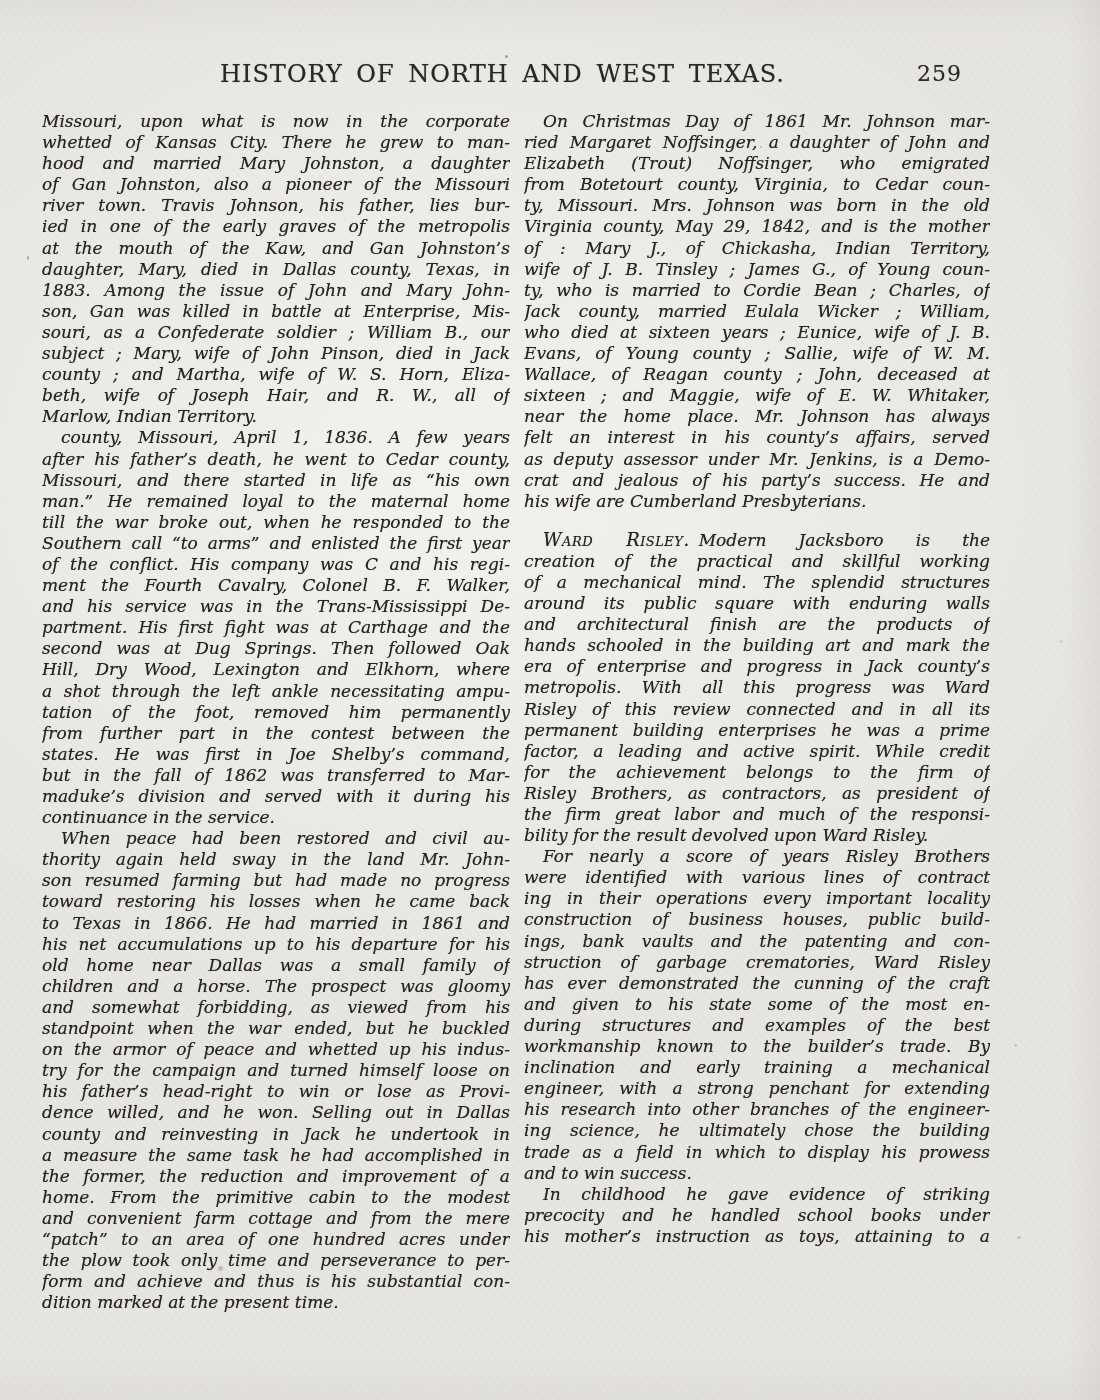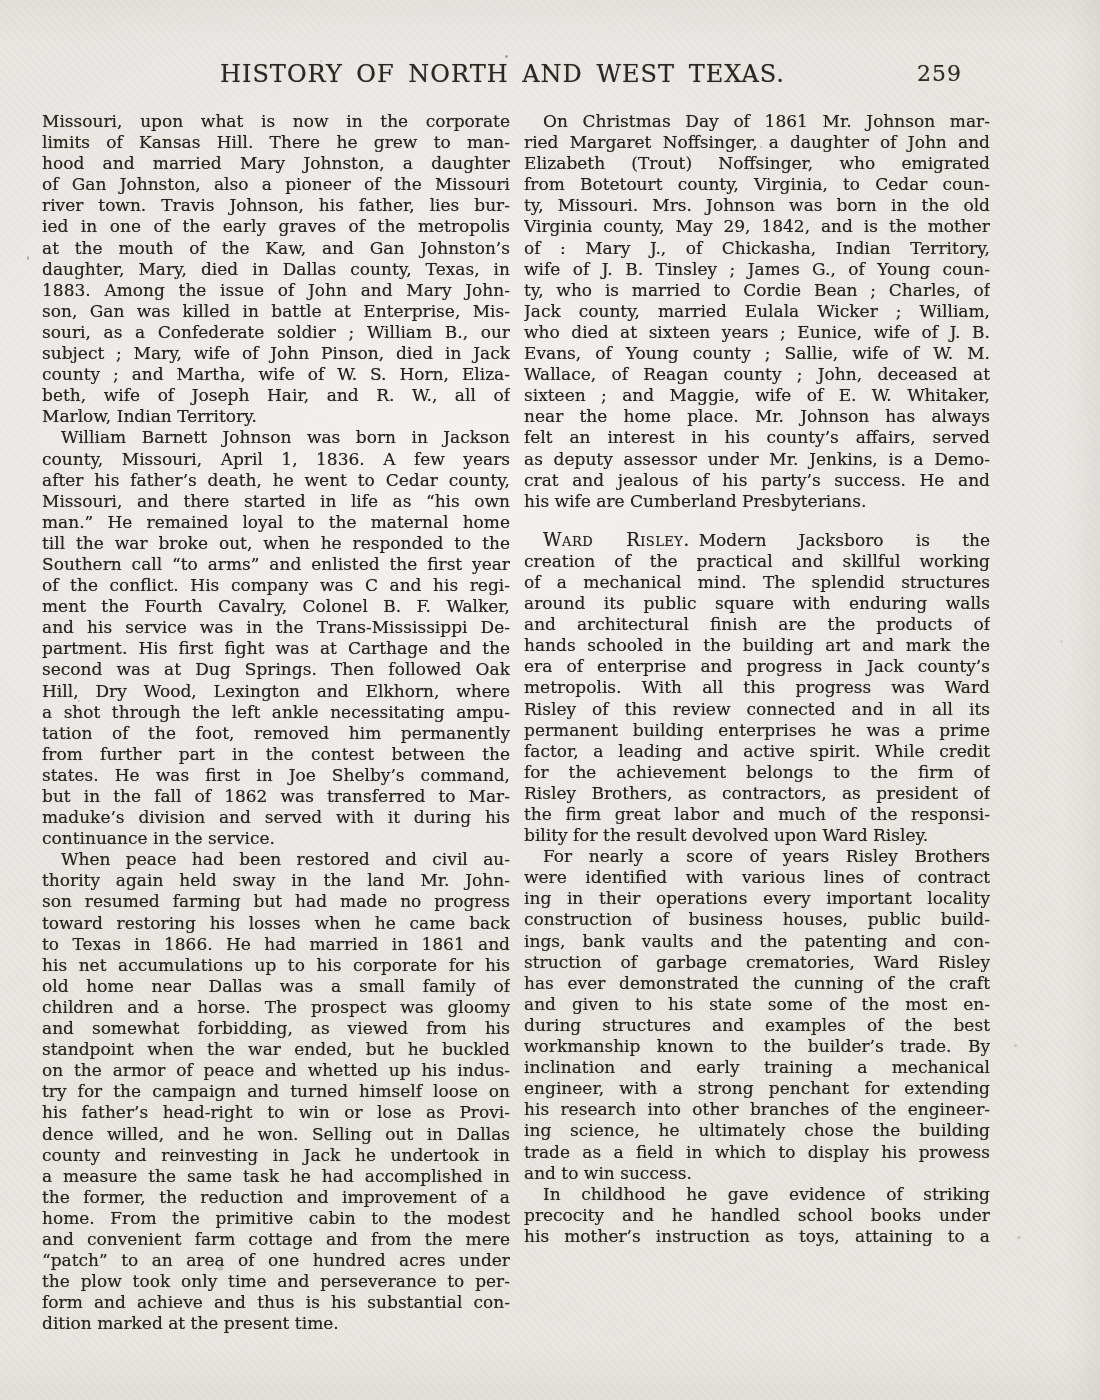--- a/index.html
+++ b/index.html
@@ -36,21 +36,21 @@
     position: absolute; right: 138px; top: 1px;
     font-size: 22px;
     letter-spacing: 1px;
     color: #2e2c26;
     text-shadow: 0 0 0.7px rgba(40,38,32,0.5);
   }
   .text-block {
     position: absolute; top: 111px; left: 42px;
     display: flex; gap: 14px;
   }
-  .col { overflow: hidden; }
+  .col { overflow: hidden; font-style: italic; }
   .col-left  { width: 468px; }
   .col-right { width: 466px; }
   .para { margin: 0; }
   .para.section-start { margin-top: 17px; }
   .line {
     font-size: 17px;
     line-height: 21.1px;
     text-align: justify;
     text-align-last: justify;
     white-space: normal;
@@ -73,37 +73,36 @@
 
   <div class="running-head">
     <div class="running-title">HISTORY OF NORTH AND WEST TEXAS.</div>
     <div class="page-number">259</div>
   </div>
 
   <div class="text-block">
     <section class="col col-left">
         <div class="para">
           <div class="line">Missouri, upon what is now in the corporate</div>
-          <div class="line">limits of Kansas Hill.  There he grew to man-</div>
+          <div class="line">whetted of Kansas City.  There he grew to man-</div>
           <div class="line">hood and married Mary Johnston, a daughter</div>
           <div class="line">of Gan Johnston, also a pioneer of the Missouri</div>
           <div class="line">river town.  Travis Johnson, his father, lies bur-</div>
           <div class="line">ied in one of the early graves of the metropolis</div>
           <div class="line">at the mouth of the Kaw, and Gan Johnston’s</div>
           <div class="line">daughter, Mary, died in Dallas county, Texas, in</div>
           <div class="line">1883.  Among the issue of John and Mary John-</div>
           <div class="line">son, Gan was killed in battle at Enterprise, Mis-</div>
           <div class="line">souri, as a Confederate soldier ; William B., our</div>
           <div class="line">subject ; Mary, wife of John Pinson, died in Jack</div>
           <div class="line">county ; and Martha, wife of W. S. Horn, Eliza-</div>
           <div class="line">beth, wife of Joseph Hair, and R. W., all of</div>
           <div class="line end">Marlow, Indian Territory.</div>
         </div>
         <div class="para indent">
-          <div class="line">William Barnett Johnson was born in Jackson</div>
           <div class="line">county, Missouri, April 1, 1836.  A few years</div>
           <div class="line">after his father’s death, he went to Cedar county,</div>
           <div class="line">Missouri, and there started in life as “his own</div>
           <div class="line">man.”  He remained loyal to the maternal home</div>
           <div class="line">till the war broke out, when he responded to the</div>
           <div class="line">Southern call “to arms” and enlisted the first year</div>
           <div class="line">of the conflict.  His company was C and his regi-</div>
           <div class="line">ment the Fourth Cavalry, Colonel B. F. Walker,</div>
           <div class="line">and his service was in the Trans-Mississippi De-</div>
           <div class="line">partment.  His first fight was at Carthage and the</div>
@@ -116,21 +115,21 @@
           <div class="line">but in the fall of 1862 was transferred to Mar-</div>
           <div class="line">maduke’s division and served with it during his</div>
           <div class="line end">continuance in the service.</div>
         </div>
         <div class="para indent">
           <div class="line">When peace had been restored and civil au-</div>
           <div class="line">thority again held sway in the land Mr. John-</div>
           <div class="line">son resumed farming but had made no progress</div>
           <div class="line">toward restoring his losses when he came back</div>
           <div class="line">to Texas in 1866.  He had married in 1861 and</div>
-          <div class="line">his net accumulations up to his corporate for his</div>
+          <div class="line">his net accumulations up to his departure for his</div>
           <div class="line">old home near Dallas was a small family of</div>
           <div class="line">children and a horse.  The prospect was gloomy</div>
           <div class="line">and somewhat forbidding, as viewed from his</div>
           <div class="line">standpoint when the war ended, but he buckled</div>
           <div class="line">on the armor of peace and whetted up his indus-</div>
           <div class="line">try for the campaign and turned himself loose on</div>
           <div class="line">his father’s head-right to win or lose as Provi-</div>
           <div class="line">dence willed, and he won.  Selling out in Dallas</div>
           <div class="line">county and reinvesting in Jack he undertook in</div>
           <div class="line">a measure the same task he had accomplished in</div>

